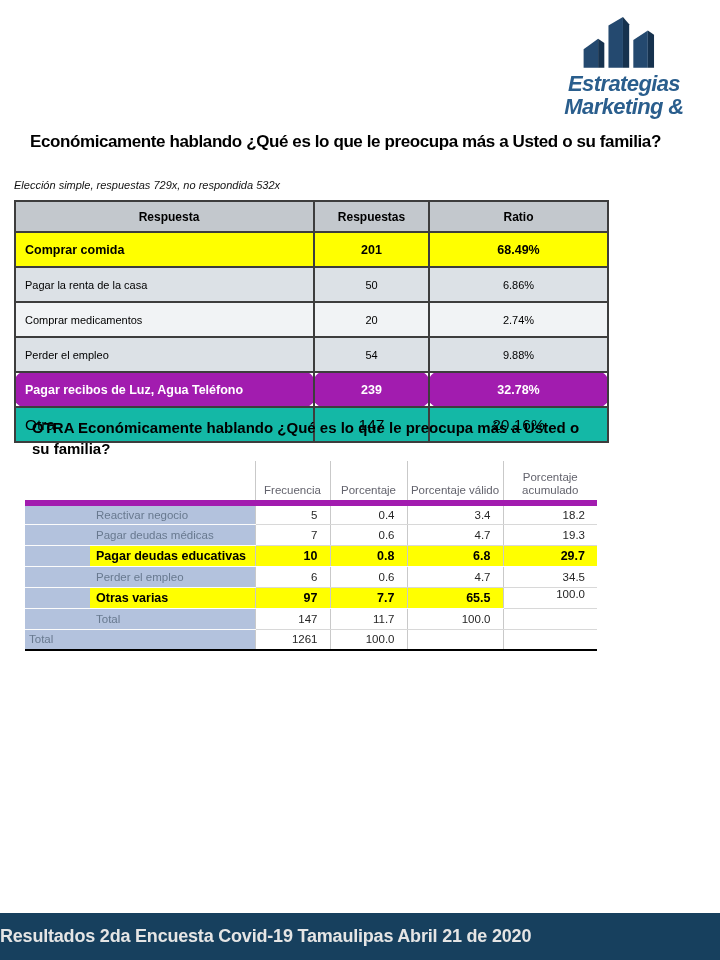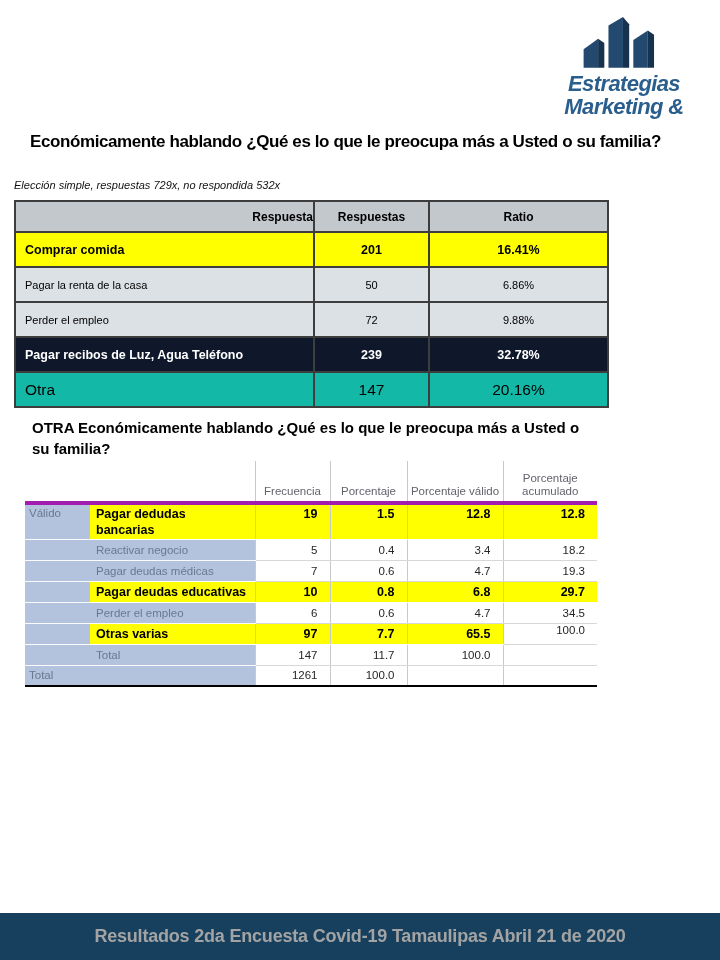--- a/index.html
+++ b/index.html
@@ -18,53 +18,53 @@
   .main-title { position:absolute; left:14px; top:132px; width:700px;
     font-size:17px; font-weight:bold; letter-spacing:-0.4px; color:#000;margin-left:16px; }
   .subtitle { position:absolute; left:14px; top:179px; font-size:11px;
     font-style:italic; color:#111; }
   
   table { border-collapse:collapse; table-layout:fixed; }
   .t1 { position:absolute; left:14px; top:200px; width:593px; }
   .t1 th, .t1 td { border:2px solid #3d3d3d; overflow:hidden; white-space:nowrap; }
   .t1 thead th { background:#c3c8cd; font-size:12px; font-weight:bold;
     height:31px; text-align:center; }
-  .t1 thead th:first-child { text-align:right; padding-left:9px; }
+  .t1 thead th:first-child { text-align:center; padding-left:9px; }
   .t1 td { height:35px; text-align:center; font-size:11px; }
   .t1 td:first-child { text-align:left; padding-left:9px; }
   .t1 tr.yellow td { background:#ffff00; font-weight:bold; font-size:12.5px; }
   .t1 tr.gray td   { background:#dce1e6; }
   .t1 tr.light td  { background:#f1f3f5; }
-  .t1 tr.red td    { background:#0f172a; color:#fff; font-weight:bold; font-size:12.5px; }
+  .t1 tr.red td    { background:#a21caf; color:#fff; font-weight:bold; font-size:12.5px;border-radius:9px; }
   .t1 tr.blue td   { background:#14b8a6; font-weight:normal; font-size:15.5px; }
   
   .detail-title { position:absolute; left:32px; top:417px; width:566px;
     font-size:15px; font-weight:bold; line-height:1.4; color:#000; }
   .t2 { position:absolute; left:25px; top:461px; width:572px; font-size:11.5px; }
   .t2 th { font-weight:normal; color:#63636d; vertical-align:bottom;
     text-align:center; height:42px; padding-bottom:3px; line-height:1.15;
-    border-bottom:4px solid #a21caf; }
+    border-bottom:6px solid #a21caf; }
   .t2 th.num, .t2 td.num { border-left:1px solid #c9c9c9; }
   .t2 td { height:21px; border-bottom:1px solid #d8d8d8; vertical-align:middle;
     white-space:nowrap; overflow:hidden; }
   .t2 td.num { text-align:right; padding-right:12px; color:#262626; }
   .t2 td.stub { padding-left:4px; }
   .t2 td.lbl  { padding-left:6px; }
   .t2 td.c-blue { background:#b3c2dd; color:#68798f; border-bottom-color:#fbfbfb; }
   .t2 td.c-yellow { background:#ffff00; color:#000; font-weight:bold;
     font-size:12.5px; border-bottom-color:#ffffff; }
   .t2 tr.first td { height:36px; vertical-align:top; padding-top:2px; }
   .t2 tr.first td .wrap2 { display:block; max-width:122px; white-space:normal; line-height:1.25; }
   .t2 td.top-plain { vertical-align:top; padding-top:0; font-weight:normal;
     font-size:11.5px; background:#fff; color:#262626; }
   .t2 tr.last td { border-bottom:2px solid #000; }
   
   .footer { position:absolute; left:0; top:913px; width:720px; height:47px;
-    background:#17405e; color:#a3a3a3; font-size:18px; font-weight:bold;
-    text-align:center; line-height:47px; letter-spacing:-0.2px; }
+    background:#17405e; color:#e5e5e5; font-size:18px; font-weight:bold;
+    text-align:left; line-height:47px; letter-spacing:-0.2px; }
 </style>
 </head>
 <body>
 
 <div class="logo">
   <span>
     <svg width="96" height="58" viewBox="0 0 90 56">
       <polygon points="6,52 6,34 20,24 20,52" fill="#24496f"></polygon>
       <polygon points="20,24 26,28 26,52 20,52" fill="#16324e"></polygon>
       <polygon points="30,52 30,11 44,3 44,52" fill="#24496f"></polygon>
@@ -90,30 +90,35 @@
     <tr>
       <th>Respuesta</th>
       <th>Respuestas</th>
       <th>Ratio</th>
     </tr>
   </thead>
   <tbody id="t1-body">
       <tr class="yellow">
         <td>Comprar comida</td>
         <td>201</td>
-        <td>16.41%</td>
+        <td>68.49%</td>
       </tr>
       <tr class="gray">
         <td>Pagar la renta de la casa</td>
         <td>50</td>
         <td>6.86%</td>
       </tr>
+      <tr class="light">
+        <td>Comprar medicamentos</td>
+        <td>20</td>
+        <td>2.74%</td>
+      </tr>
       <tr class="gray">
         <td>Perder el empleo</td>
-        <td>72</td>
+        <td>54</td>
         <td>9.88%</td>
       </tr>
       <tr class="red">
         <td>Pagar recibos de Luz, Agua Teléfono</td>
         <td>239</td>
         <td>32.78%</td>
       </tr>
       <tr class="blue">
         <td>Otra</td>
         <td>147</td>
@@ -137,30 +142,20 @@
     <tr>
       <th></th>
       <th></th>
       <th class="num">Frecuencia</th>
       <th class="num">Porcentaje</th>
       <th class="num">Porcentaje válido</th>
       <th class="num">Porcentaje acumulado</th>
     </tr>
   </thead>
   <tbody id="t2-body">
-      <tr class="first">
-        <td class="stub c-blue">Válido</td>
-        <td class="lbl c-yellow">
-          <span class="wrap2">Pagar dedudas bancarias</span>
-        </td>
-        <td class="num c-yellow">19</td>
-        <td class="num c-yellow">1.5</td>
-        <td class="num c-yellow">12.8</td>
-        <td class="num c-yellow">12.8</td>
-      </tr>
       <tr>
         <td class="stub c-blue"></td>
         <td class="lbl c-blue">Reactivar negocio</td>
         <td class="num">5</td>
         <td class="num">0.4</td>
         <td class="num">3.4</td>
         <td class="num">18.2</td>
       </tr>
       <tr>
         <td class="stub c-blue"></td>

